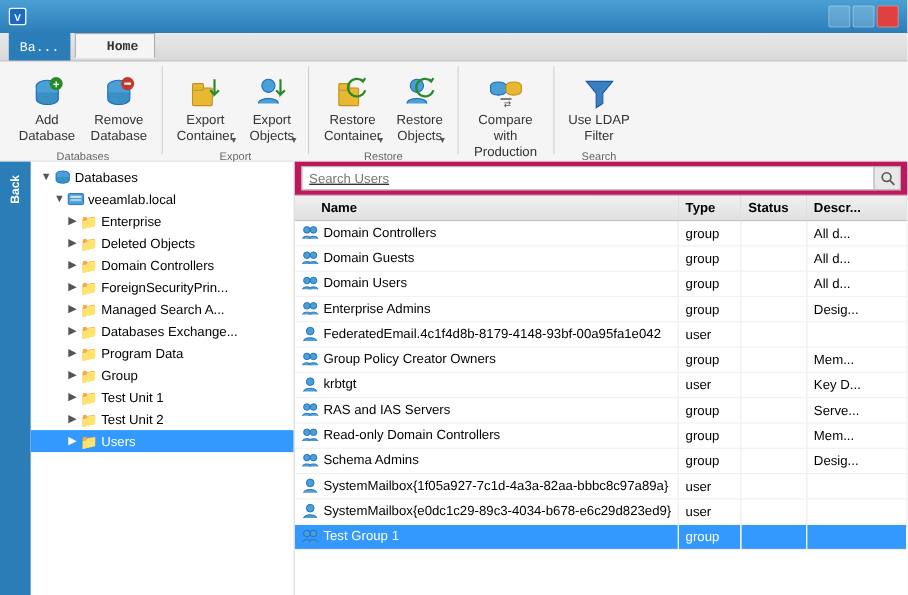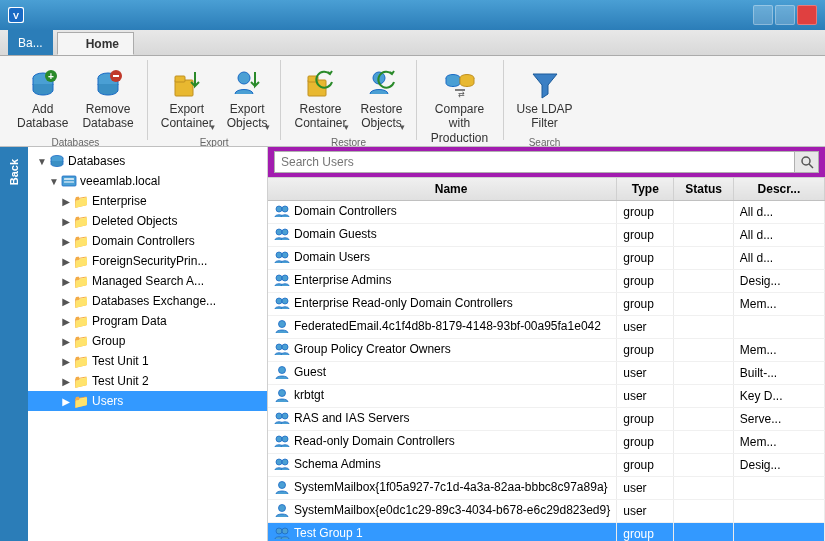--- a/index.html
+++ b/index.html
@@ -27,24 +27,25 @@
     .title-bar-btn.close { background: #e04040; }
 
     
     .ribbon {
       background: #f5f5f5;
       border-bottom: 1px solid #c0c0c0;
     }
     .ribbon-tabs {
       background: linear-gradient(to bottom, #e8e8e8, #d8d8d8);
       display: flex;
-      align-items: center;
+      align-items: flex-start;
       padding-left: 8px;
       border-bottom: 1px solid #ababab;
       height: 26px;
+      font-family: Liberation Mono, monospace;
     }
     .ribbon-tab {
       padding: 4px 14px 3px;
       font-size: 12px;
       cursor: pointer;
       border: 1px solid transparent;
       border-bottom: none;
       margin-right: 2px;
       background: transparent;
       color: #333;
@@ -184,21 +185,22 @@
       flex: 1;
       display: flex;
       flex-direction: column;
       background: #fff;
     }
     .search-bar {
       display: flex;
       align-items: center;
       padding: 4px 6px;
       border-bottom: 1px solid #d0d0d0;
-      background: #a21caf;
+      background: #be185d;
+      text-decoration: underline;
     }
     .search-input {
       flex: 1;
       height: 22px;
       border: 1px solid #b0b0b0;
       padding: 2px 6px;
       font-size: 12px;
       background: white;
     }
     .search-btn {
@@ -215,21 +217,21 @@
       overflow-y: auto;
       overflow-x: hidden;
     }
     table {
       width: 100%;
       border-collapse: collapse;
       font-size: 12px;
     }
     thead { background: #e8e8e8; position: sticky; top: 0; }
     thead th {
-      text-align: center;
+      text-align: left;
       padding: 4px 6px;
       border-bottom: 1px solid #c0c0c0;
       border-right: 1px solid #d0d0d0;
       font-weight: 600;
       font-size: 12px;
       background: linear-gradient(to bottom, #f0f0f0, #e0e0e0);
     }
     tbody tr { cursor: default; }
     tbody tr.selected { background: #3399ff; color: white; }
     tbody td {
@@ -582,31 +584,20 @@
     <circle cx="11" cy="5" r="3" fill="#4a9fd4" stroke="#1a6ac4" stroke-width="0.8"></circle>
     <path d="M1 13 c0-3 8-3 8 0" fill="#4a9fd4" stroke="#1a6ac4" stroke-width="0.8"></path>
     <path d="M7 13 c0-3 8-3 8 0" fill="#4a9fd4" stroke="#1a6ac4" stroke-width="0.8"></path>
   </svg>Enterprise Admins</td>
     <td>group</td>
     <td></td>
     <td>Desig...</td>
   </tr>
             <tr>
     <td><svg width="16" height="16" viewBox="0 0 16 16" style="vertical-align:middle;margin-right:4px">
-    <circle cx="5" cy="5" r="3" fill="#4a9fd4" stroke="#1a6ac4" stroke-width="0.8"></circle>
-    <circle cx="11" cy="5" r="3" fill="#4a9fd4" stroke="#1a6ac4" stroke-width="0.8"></circle>
-    <path d="M1 13 c0-3 8-3 8 0" fill="#4a9fd4" stroke="#1a6ac4" stroke-width="0.8"></path>
-    <path d="M7 13 c0-3 8-3 8 0" fill="#4a9fd4" stroke="#1a6ac4" stroke-width="0.8"></path>
-  </svg>Enterprise Read-only Domain Controllers</td>
-    <td>group</td>
-    <td></td>
-    <td>Mem...</td>
-  </tr>
-            <tr>
-    <td><svg width="16" height="16" viewBox="0 0 16 16" style="vertical-align:middle;margin-right:4px">
     <circle cx="8" cy="5" r="3.5" fill="#4a9fd4" stroke="#1a6ac4" stroke-width="0.8"></circle>
     <path d="M2 14 c0-4 12-4 12 0" fill="#4a9fd4" stroke="#1a6ac4" stroke-width="0.8"></path>
   </svg>FederatedEmail.4c1f4d8b-8179-4148-93bf-00a95fa1e042</td>
     <td>user</td>
     <td></td>
     <td></td>
   </tr>
             <tr>
     <td><svg width="16" height="16" viewBox="0 0 16 16" style="vertical-align:middle;margin-right:4px">
     <circle cx="5" cy="5" r="3" fill="#4a9fd4" stroke="#1a6ac4" stroke-width="0.8"></circle>
@@ -615,29 +606,20 @@
     <path d="M7 13 c0-3 8-3 8 0" fill="#4a9fd4" stroke="#1a6ac4" stroke-width="0.8"></path>
   </svg>Group Policy Creator Owners</td>
     <td>group</td>
     <td></td>
     <td>Mem...</td>
   </tr>
             <tr>
     <td><svg width="16" height="16" viewBox="0 0 16 16" style="vertical-align:middle;margin-right:4px">
     <circle cx="8" cy="5" r="3.5" fill="#4a9fd4" stroke="#1a6ac4" stroke-width="0.8"></circle>
     <path d="M2 14 c0-4 12-4 12 0" fill="#4a9fd4" stroke="#1a6ac4" stroke-width="0.8"></path>
-  </svg>Guest</td>
-    <td>user</td>
-    <td></td>
-    <td>Built-...</td>
-  </tr>
-            <tr>
-    <td><svg width="16" height="16" viewBox="0 0 16 16" style="vertical-align:middle;margin-right:4px">
-    <circle cx="8" cy="5" r="3.5" fill="#4a9fd4" stroke="#1a6ac4" stroke-width="0.8"></circle>
-    <path d="M2 14 c0-4 12-4 12 0" fill="#4a9fd4" stroke="#1a6ac4" stroke-width="0.8"></path>
   </svg>krbtgt</td>
     <td>user</td>
     <td></td>
     <td>Key D...</td>
   </tr>
             <tr>
     <td><svg width="16" height="16" viewBox="0 0 16 16" style="vertical-align:middle;margin-right:4px">
     <circle cx="5" cy="5" r="3" fill="#4a9fd4" stroke="#1a6ac4" stroke-width="0.8"></circle>
     <circle cx="11" cy="5" r="3" fill="#4a9fd4" stroke="#1a6ac4" stroke-width="0.8"></circle>
     <path d="M1 13 c0-3 8-3 8 0" fill="#4a9fd4" stroke="#1a6ac4" stroke-width="0.8"></path>

